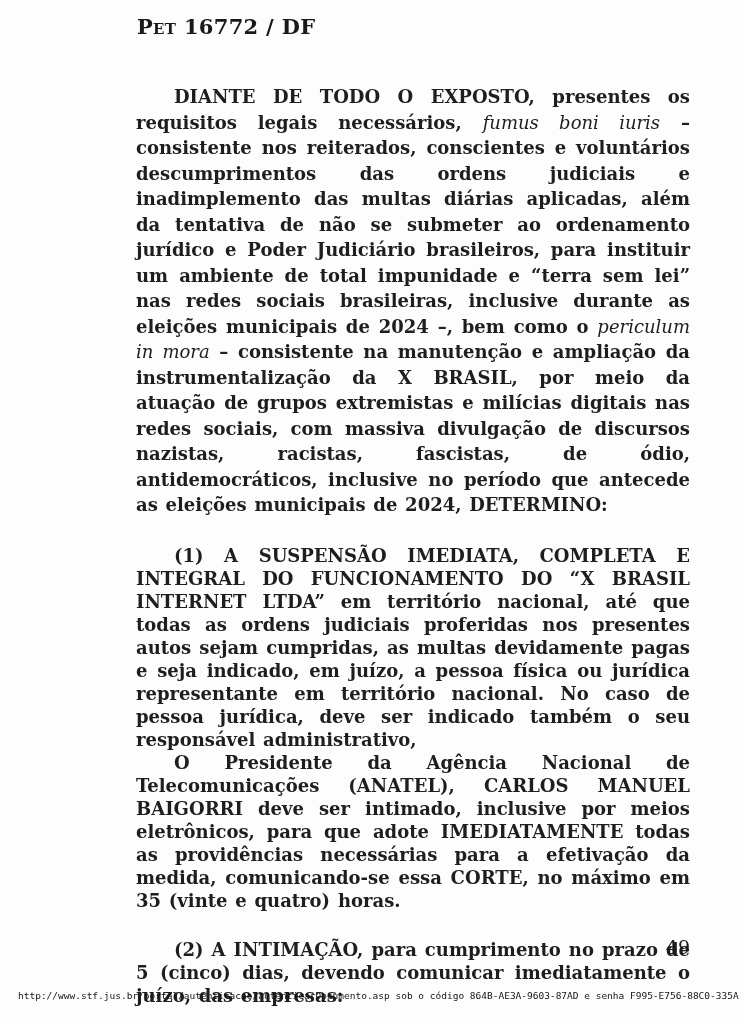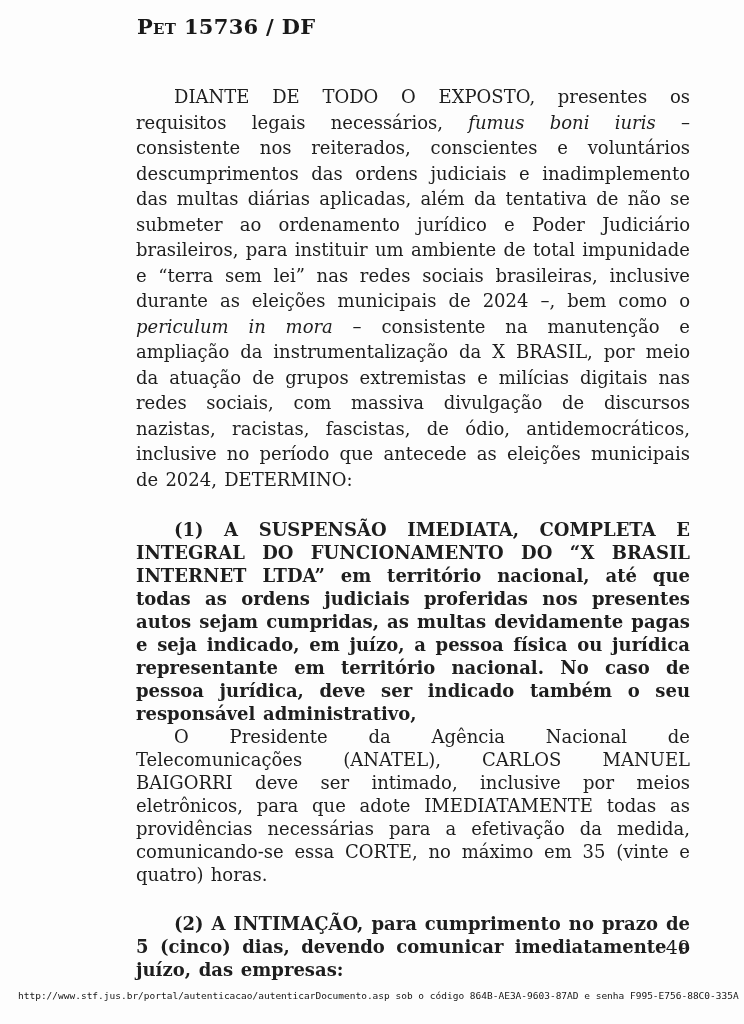--- a/index.html
+++ b/index.html
@@ -34,21 +34,21 @@
   p.par {
     margin: 0;
     text-align: justify;
     text-justify: inter-word;
     text-indent: 38px;
   }
   p.par.quote {
     line-height: 23px;
   }
   p.par.gap { margin-top: 26px; }
-  .seg-normal { font-style: normal; font-weight: normal; }
+  .seg-normal { font-style: normal; font-weight: bold; }
   .seg-italic { font-style: italic; }
   .seg-bold   { font-weight: bold; }
 
   .page-number {
     position: absolute;
     left: 136px; top: 936px;
     width: 554px;
     text-align: right;
     font-size: 19px;
     color: #1a1a1a;
@@ -62,21 +62,21 @@
     line-height: 17px;
     color: #141414;
     white-space: nowrap;
   }
 </style>
 </head>
 <body>
 
 <div class="page">
 
-  <div class="case-header">Pet 15736 / DF</div>
+  <div class="case-header">Pet 16772 / DF</div>
 
   <div class="content">
       <p class="par"><span class="seg-normal">DIANTE DE TODO O EXPOSTO, presentes os requisitos legais necessários, </span><span class="seg-italic">fumus boni iuris</span><span class="seg-normal"> – consistente nos reiterados, conscientes e voluntários descumprimentos das ordens judiciais e inadimplemento das multas diárias aplicadas, além da tentativa de não se submeter ao ordenamento jurídico e Poder Judiciário brasileiros, para instituir um ambiente de total impunidade e “terra sem lei” nas redes sociais brasileiras, inclusive durante as eleições municipais de 2024 –, bem como o </span><span class="seg-italic">periculum in mora</span><span class="seg-normal"> – consistente na manutenção e ampliação da instrumentalização da X BRASIL, por meio da atuação de grupos extremistas e milícias digitais nas redes sociais, com massiva divulgação de discursos nazistas, racistas, fascistas, de ódio, antidemocráticos, inclusive no período que antecede as eleições municipais de 2024, DETERMINO:</span></p>
       <p class="par quote gap"><span class="seg-bold">(1) A SUSPENSÃO IMEDIATA, COMPLETA E INTEGRAL DO FUNCIONAMENTO DO “X BRASIL INTERNET LTDA” em território nacional, até que todas as ordens judiciais proferidas nos presentes autos sejam cumpridas, as multas devidamente pagas e seja indicado, em juízo, a pessoa física ou jurídica representante em território nacional. No caso de pessoa jurídica, deve ser indicado também o seu responsável administrativo,</span></p>
       <p class="par quote"><span class="seg-normal">O Presidente da Agência Nacional de Telecomunicações (ANATEL), CARLOS MANUEL BAIGORRI deve ser intimado, inclusive por meios eletrônicos, para que adote IMEDIATAMENTE todas as providências necessárias para a efetivação da medida, comunicando-se essa CORTE, no máximo em 35 (vinte e quatro) horas.</span></p>
       <p class="par quote gap"><span class="seg-bold">(2) A INTIMAÇÃO, para cumprimento no prazo de 5 (cinco) dias, devendo comunicar imediatamente o juízo, das empresas:</span></p>
     </div>
 
   <div class="page-number">49</div>
 

